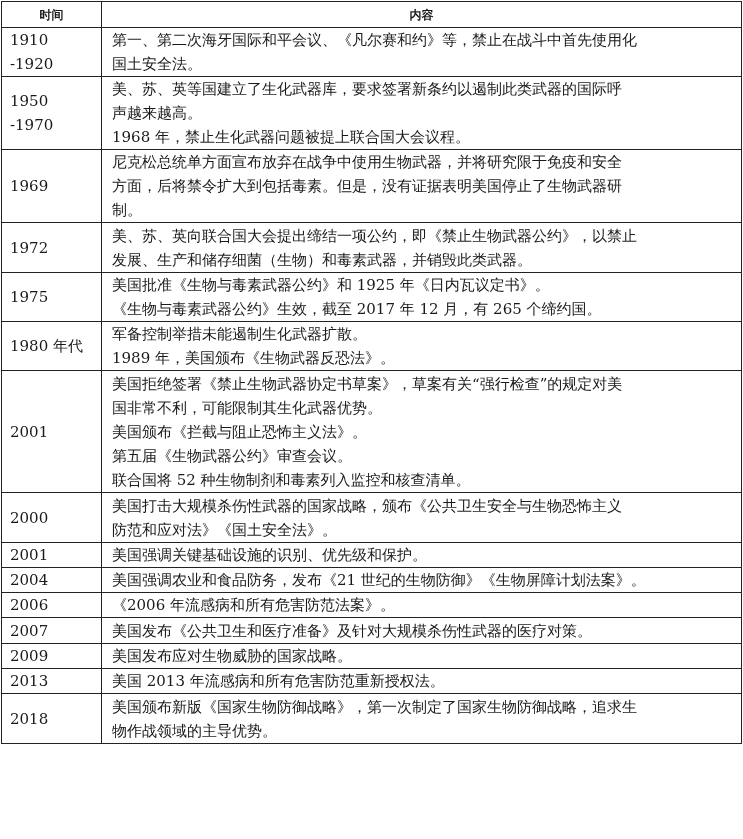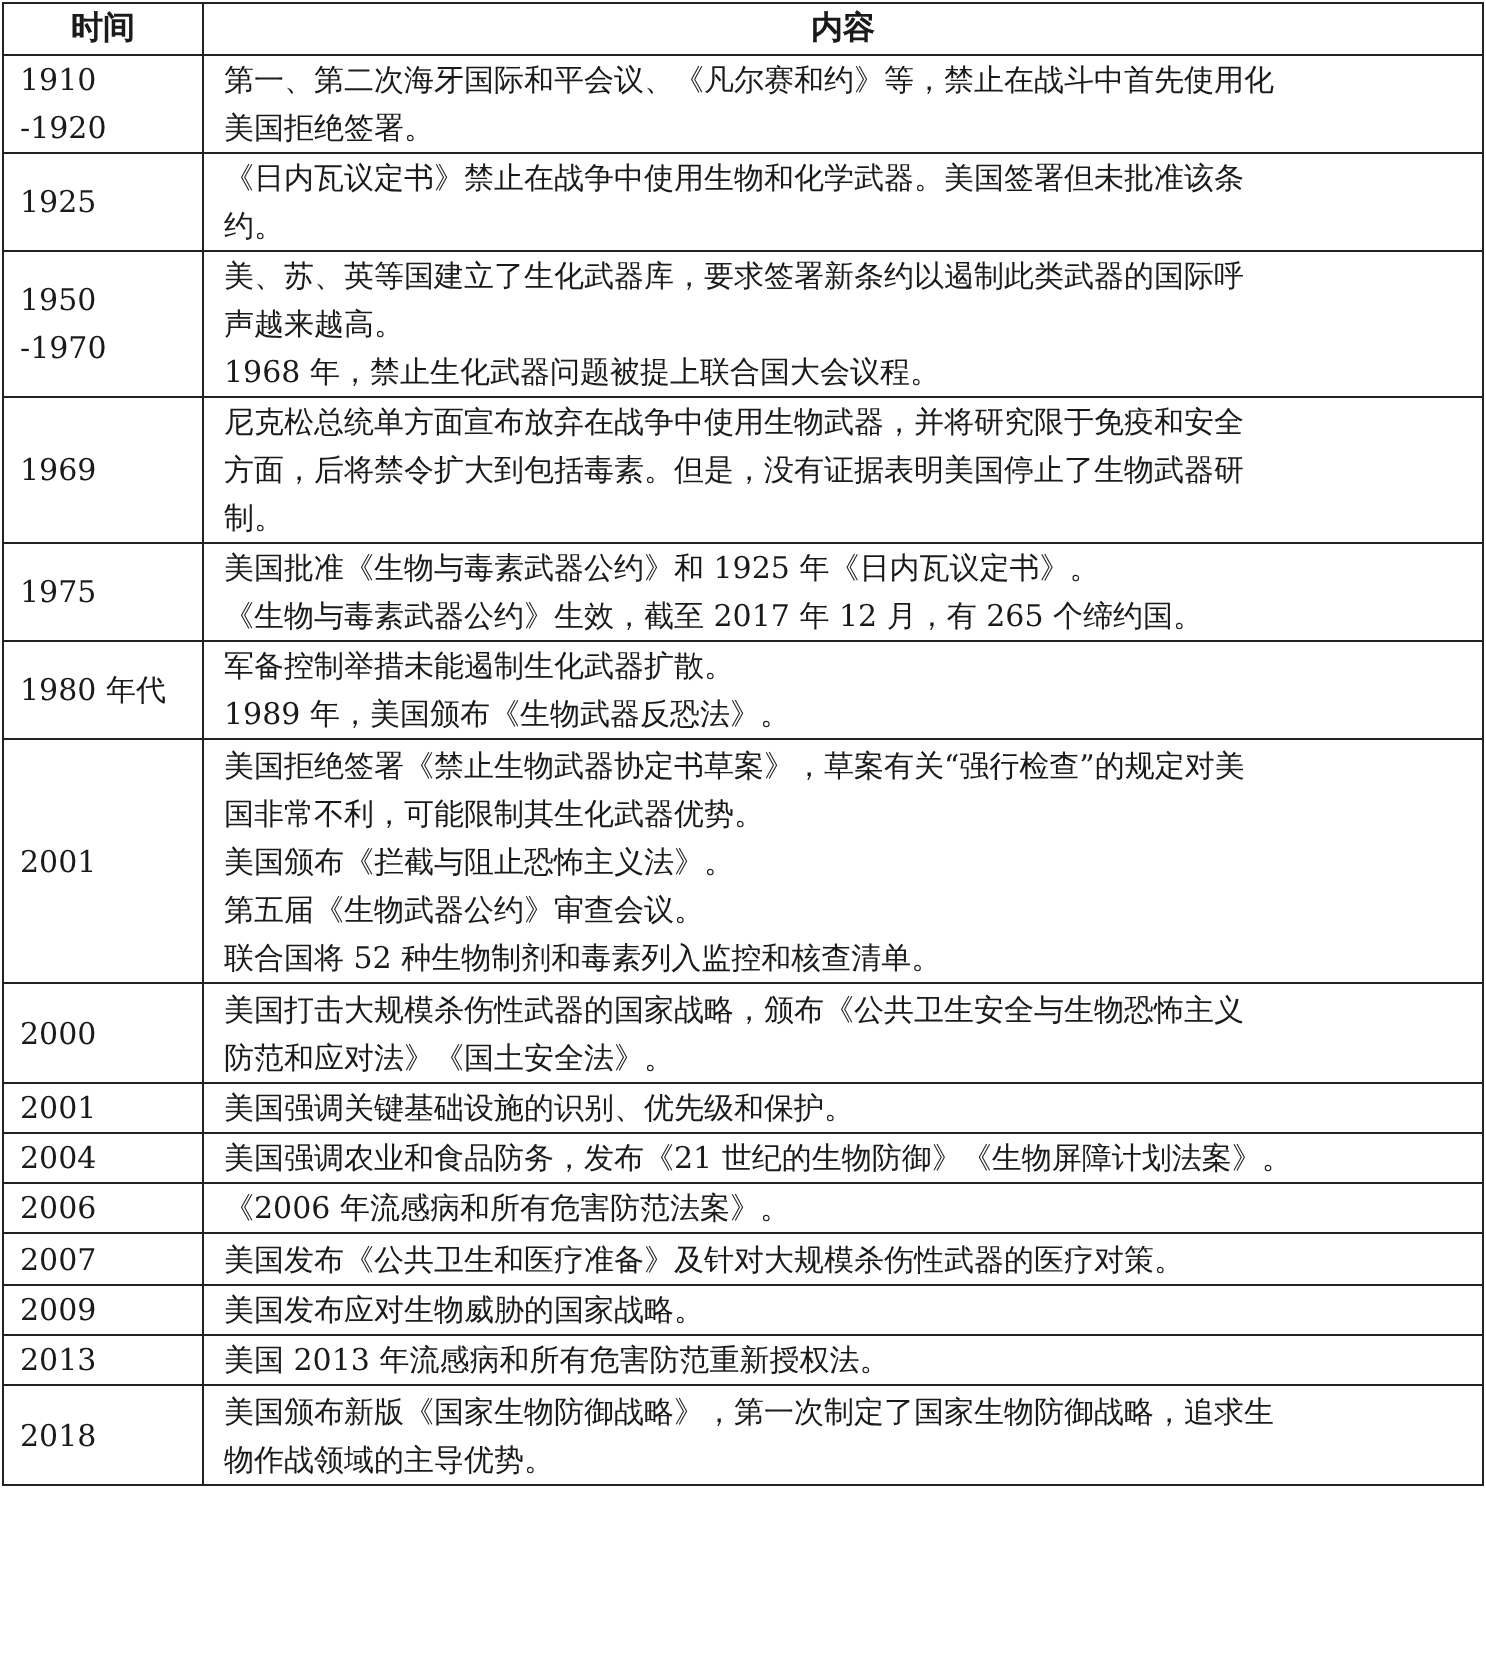--- a/index.html
+++ b/index.html
@@ -16,21 +16,21 @@
   td, th {
     border: 1.5px solid #222;
     padding: 0 0 0 10px;
     vertical-align: middle;
     line-height: 24px;
     text-align: left;
   }
   th {
     font-family: Liberation Sans, sans-serif;
     font-weight: bold;
-    font-size: 16px;
+    font-size: 12px;
     text-align: center;
     padding: 0;
     height: 25px;
   }
   col.c1 { width: 100px; }
   col.c2 { width: 640px; }
   td.time { padding-left: 8px; font-size: 15px; }
   td.content { padding-left: 10px; padding-right: 4px; }
   .line { display: block; }
 </style>
@@ -49,30 +49,21 @@
     </tr>
   </thead>
   <tbody id="tbody">
       <tr style="height: 49px;">
         <td class="time">
           <span class="line">1910</span>
           <span class="line">-1920</span>
         </td>
         <td class="content">
           <span class="line">第一、第二次海牙国际和平会议、《凡尔赛和约》等，禁止在战斗中首先使用化</span>
-          <span class="line">美国拒绝签署。</span>
-        </td>
-      </tr>
-      <tr style="height: 49px;">
-        <td class="time">
-          <span class="line">1925</span>
-        </td>
-        <td class="content">
-          <span class="line">《日内瓦议定书》禁止在战争中使用生物和化学武器。美国签署但未批准该条</span>
-          <span class="line">约。</span>
+          <span class="line">国土安全法。</span>
         </td>
       </tr>
       <tr style="height: 73px;">
         <td class="time">
           <span class="line">1950</span>
           <span class="line">-1970</span>
         </td>
         <td class="content">
           <span class="line">美、苏、英等国建立了生化武器库，要求签署新条约以遏制此类武器的国际呼</span>
           <span class="line">声越来越高。</span>
@@ -80,20 +71,29 @@
         </td>
       </tr>
       <tr style="height: 72px;">
         <td class="time">
           <span class="line">1969</span>
         </td>
         <td class="content">
           <span class="line">尼克松总统单方面宣布放弃在战争中使用生物武器，并将研究限于免疫和安全</span>
           <span class="line">方面，后将禁令扩大到包括毒素。但是，没有证据表明美国停止了生物武器研</span>
           <span class="line">制。</span>
+        </td>
+      </tr>
+      <tr style="height: 50px;">
+        <td class="time">
+          <span class="line">1972</span>
+        </td>
+        <td class="content">
+          <span class="line">美、苏、英向联合国大会提出缔结一项公约，即《禁止生物武器公约》，以禁止</span>
+          <span class="line">发展、生产和储存细菌（生物）和毒素武器，并销毁此类武器。</span>
         </td>
       </tr>
       <tr style="height: 48px;">
         <td class="time">
           <span class="line">1975</span>
         </td>
         <td class="content">
           <span class="line">美国批准《生物与毒素武器公约》和 1925 年《日内瓦议定书》。</span>
           <span class="line">《生物与毒素武器公约》生效，截至 2017 年 12 月，有 265 个缔约国。</span>
         </td>

